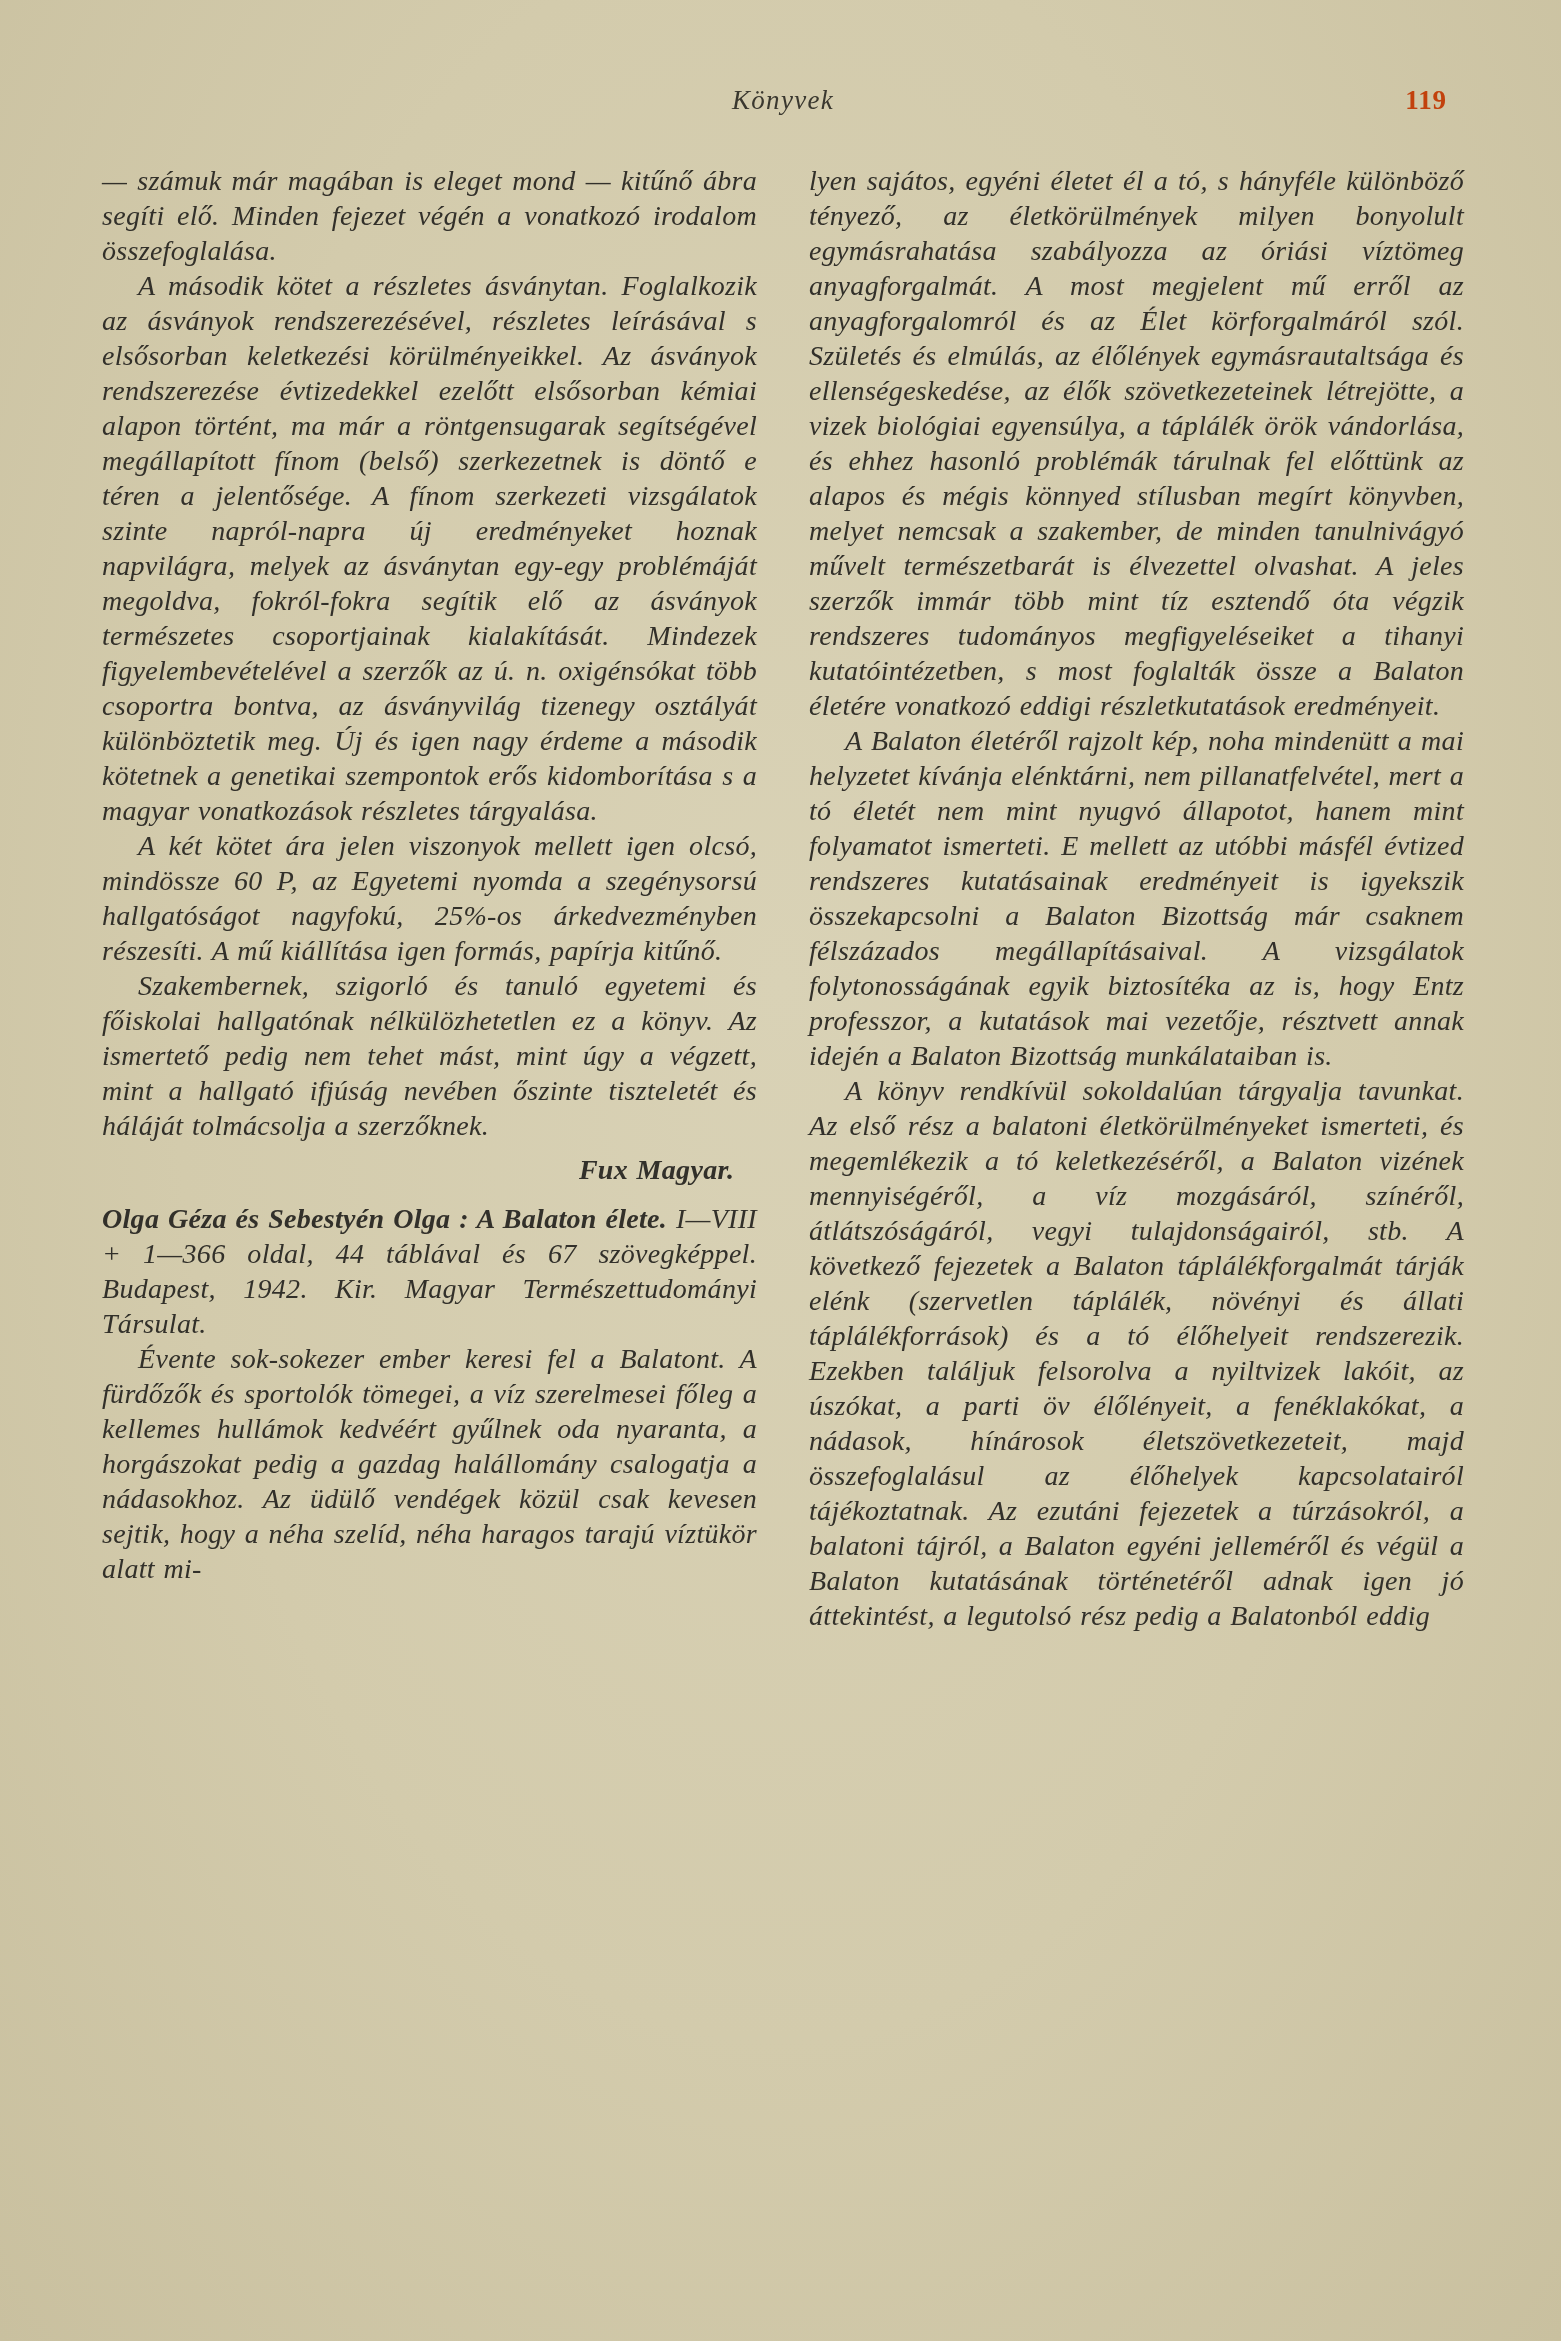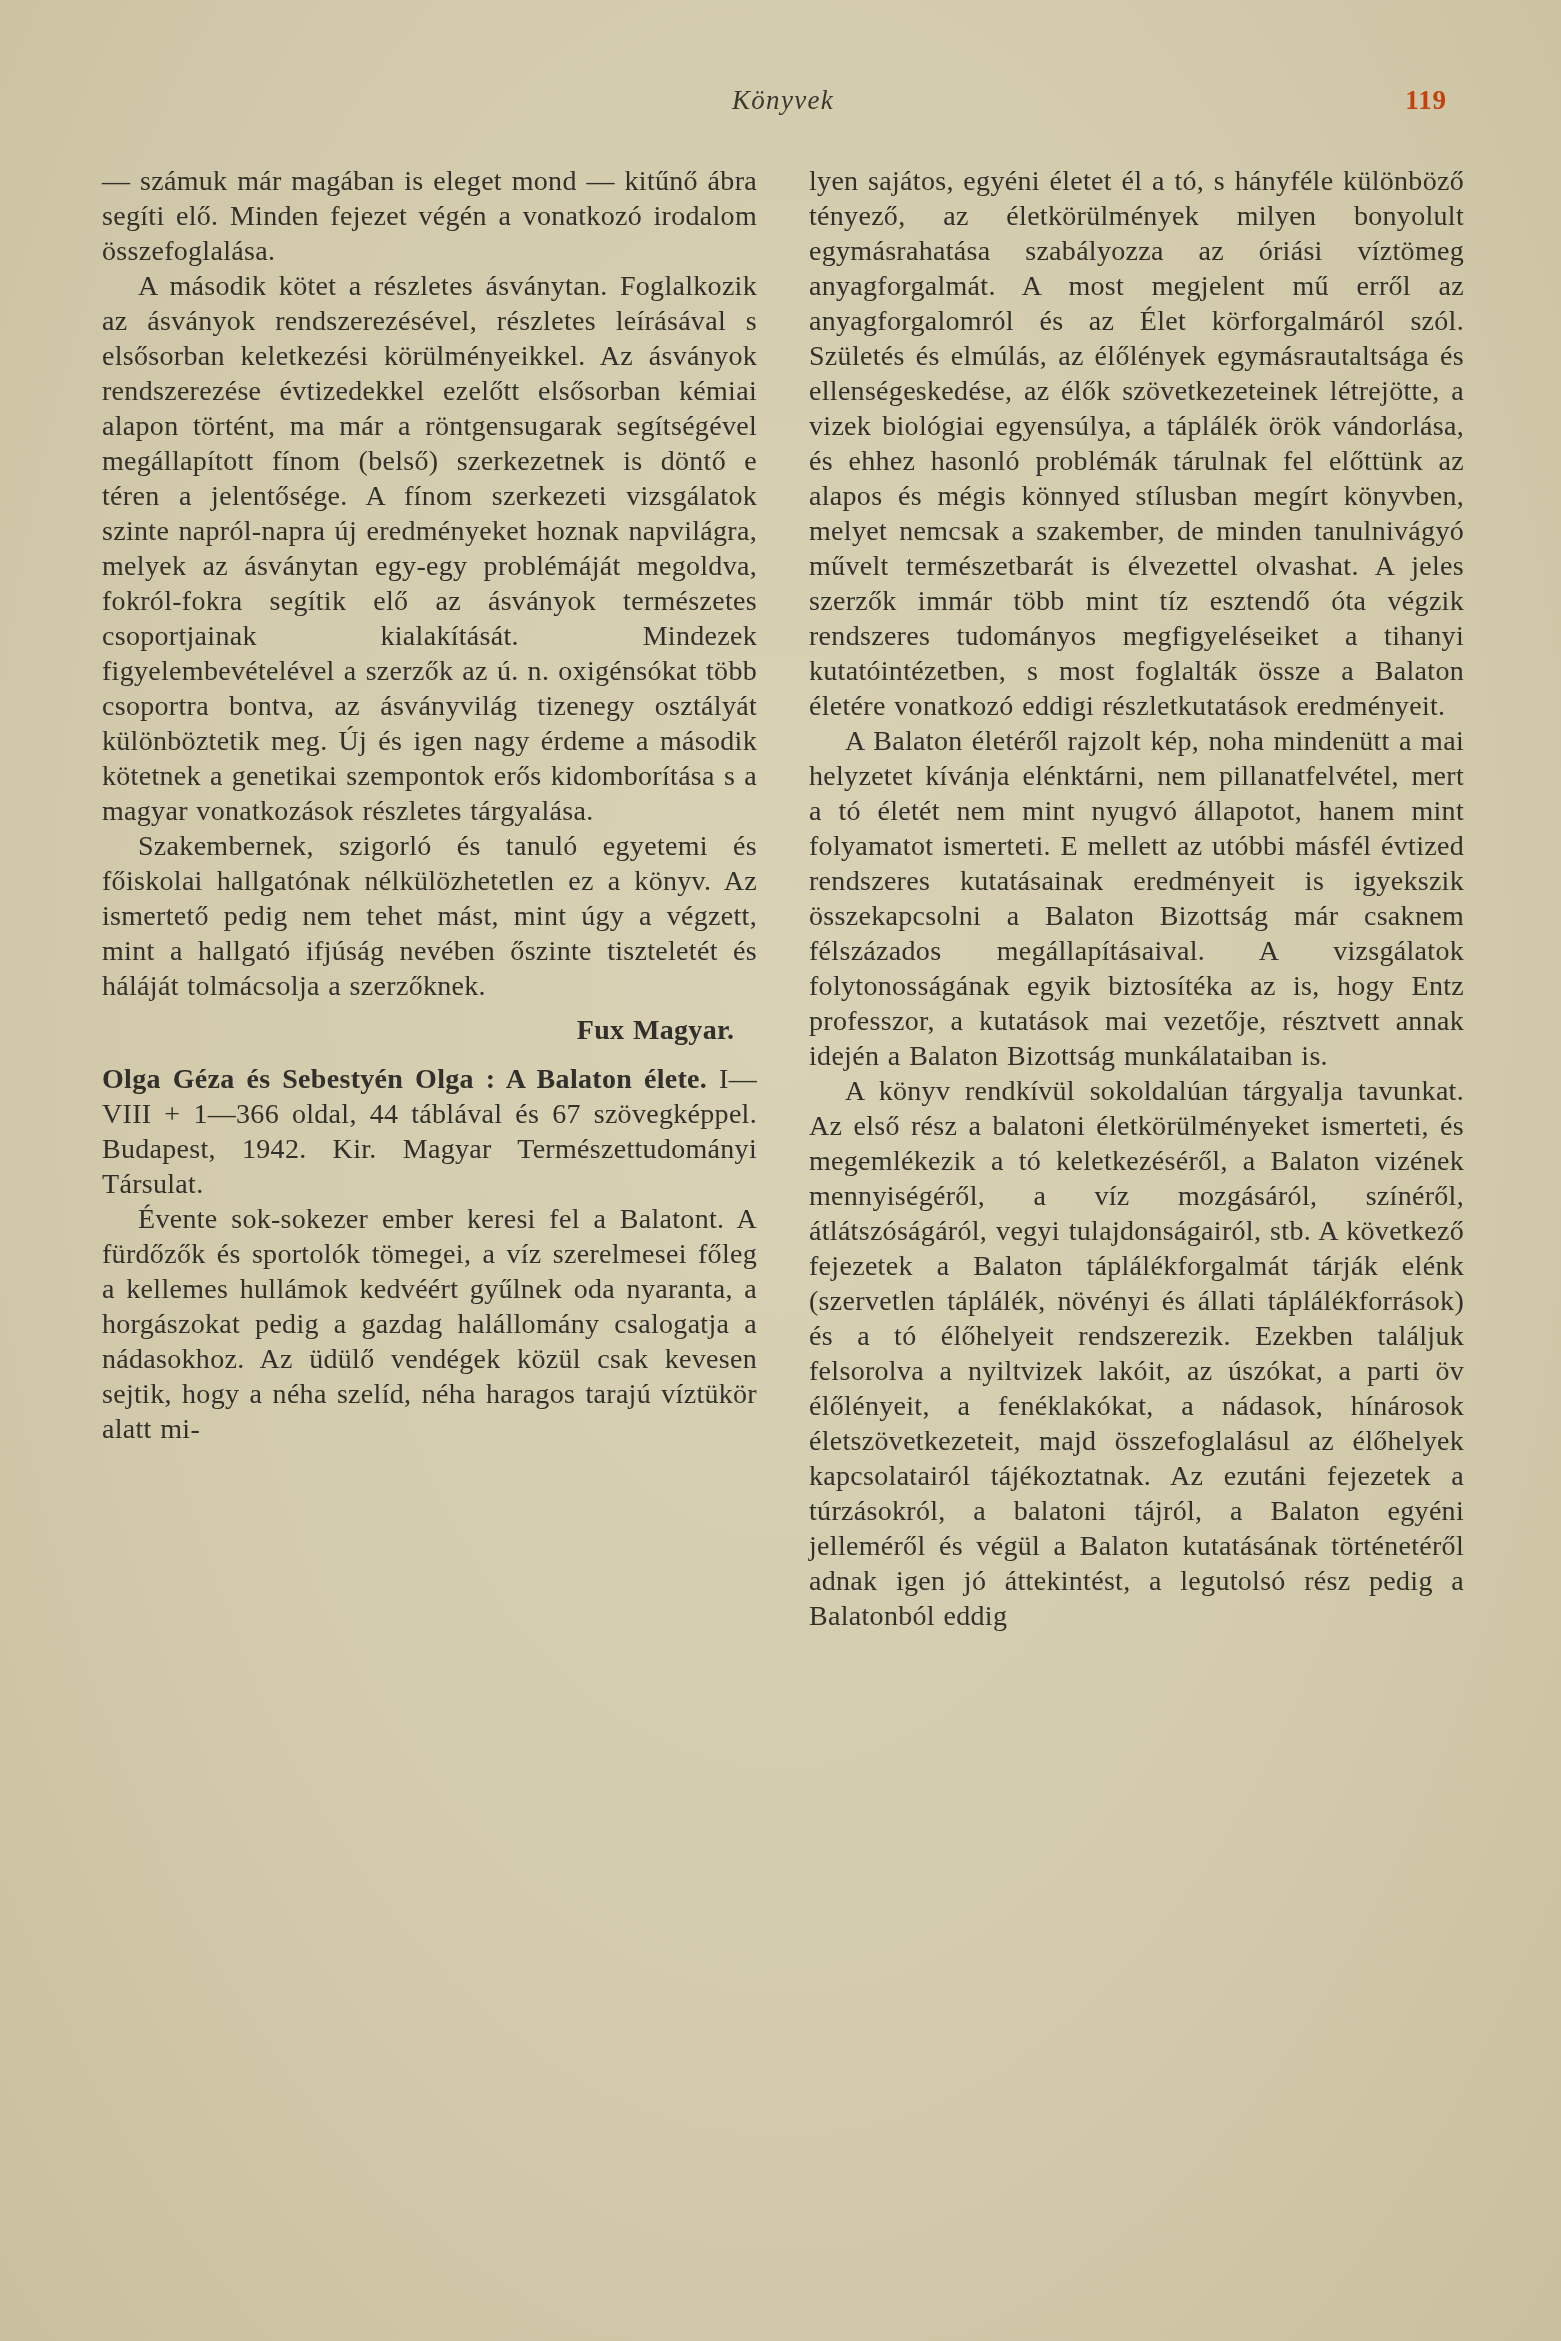--- a/index.html
+++ b/index.html
@@ -46,21 +46,21 @@
   }
   .column {
     flex: 1;
     min-width: 0;
     font-size: 28px;
     line-height: 35px;
     text-align: justify;
     letter-spacing: 0.3px;
     word-spacing: 1.3px;
   }
-  .column p { margin: 0; }
+  .column p { margin: 0; font-style: italic; }
   p.indent { text-indent: 36px; }
   p.signature {
     text-align: right;
     font-weight: bold;
     padding-right: 22.6px;
     margin: 8.7px 0 14px 0;
   }
   p.entry { margin-top: 1.7px; }
   .lead { font-weight: bold; }
 </style>
@@ -69,20 +69,21 @@
 
 <div class="page">
   <div class="page-header">
     <span class="running-title">Könyvek</span>
     <span class="page-number">119</span>
   </div>
   <div class="columns">
     <div class="column" id="col-left">
         <p class="noindent">— számuk már magában is eleget mond — kitűnő ábra segíti elő. Minden fejezet végén a vonatkozó irodalom összefoglalása.</p>
         <p class="indent">A második kötet a részletes ásványtan. Foglalkozik az ásványok rendszerezésével, részletes leírásával s elsősorban keletkezési körülményeikkel. Az ásványok rendszerezése évtizedekkel ezelőtt elsősorban kémiai alapon történt, ma már a röntgensugarak segítségével megállapított fínom (belső) szerkezetnek is döntő e téren a jelentősége. A fínom szerkezeti vizsgálatok szinte napról-napra új eredményeket hoznak napvilágra, melyek az ásványtan egy-egy problémáját megoldva, fokról-fokra segítik elő az ásványok természetes csoportjainak kialakítását. Mindezek figyelembevételével a szerzők az ú. n. oxigénsókat több csoportra bontva, az ásványvilág tizenegy osztályát különböztetik meg. Új és igen nagy érdeme a második kötetnek a genetikai szempontok erős kidomborítása s a magyar vonatkozások részletes tárgyalása.</p>
+        <p class="indent">A két kötet ára jelen viszonyok mellett igen olcsó, mindössze 60 P, az Egyetemi nyomda a szegénysorsú hallgatóságot nagyfokú, 25%-os árkedvezményben részesíti. A mű kiállítása igen formás, papírja kitűnő.</p>
         <p class="indent">Szakembernek, szigorló és tanuló egyetemi és főiskolai hallgatónak nélkülözhetetlen ez a könyv. Az ismertető pedig nem tehet mást, mint úgy a végzett, mint a hallgató ifjúság nevében őszinte tiszteletét és háláját tolmácsolja a szerzőknek.</p>
         <p class="signature">Fux Magyar.</p>
         <p class="entry"><span class="lead">Olga Géza és Sebestyén Olga : A Balaton élete.</span> I—VIII + 1—366 oldal, 44 táblával és 67 szövegképpel. Budapest, 1942. Kir. Magyar Természettudományi Társulat.</p>
         <p class="indent">Évente sok-sokezer ember keresi fel a Balatont. A fürdőzők és sportolók tömegei, a víz szerelmesei főleg a kellemes hullámok kedvéért gyűlnek oda nyaranta, a horgászokat pedig a gazdag halállomány csalogatja a nádasokhoz. Az üdülő vendégek közül csak kevesen sejtik, hogy a néha szelíd, néha haragos tarajú víztükör alatt mi-</p>
       </div>
     <div class="column" id="col-right">
         <p class="noindent">lyen sajátos, egyéni életet él a tó, s hányféle különböző tényező, az életkörülmények milyen bonyolult egymásrahatása szabályozza az óriási víztömeg anyagforgalmát. A most megjelent mű erről az anyagforgalomról és az Élet körforgalmáról szól. Születés és elmúlás, az élőlények egymásrautaltsága és ellenségeskedése, az élők szövetkezeteinek létrejötte, a vizek biológiai egyensúlya, a táplálék örök vándorlása, és ehhez hasonló problémák tárulnak fel előttünk az alapos és mégis könnyed stílusban megírt könyvben, melyet nemcsak a szakember, de minden tanulnivágyó művelt természetbarát is élvezettel olvashat. A jeles szerzők immár több mint tíz esztendő óta végzik rendszeres tudományos megfigyeléseiket a tihanyi kutatóintézetben, s most foglalták össze a Balaton életére vonatkozó eddigi részletkutatások eredményeit.</p>
         <p class="indent">A Balaton életéről rajzolt kép, noha mindenütt a mai helyzetet kívánja elénktárni, nem pillanatfelvétel, mert a tó életét nem mint nyugvó állapotot, hanem mint folyamatot ismerteti. E mellett az utóbbi másfél évtized rendszeres kutatásainak eredményeit is igyekszik összekapcsolni a Balaton Bizottság már csaknem félszázados megállapításaival. A vizsgálatok folytonosságának egyik biztosítéka az is, hogy Entz professzor, a kutatások mai vezetője, résztvett annak idején a Balaton Bizottság munkálataiban is.</p>
         <p class="indent">A könyv rendkívül sokoldalúan tárgyalja tavunkat. Az első rész a balatoni életkörülményeket ismerteti, és megemlékezik a tó keletkezéséről, a Balaton vizének mennyiségéről, a víz mozgásáról, színéről, átlátszóságáról, vegyi tulajdonságairól, stb. A következő fejezetek a Balaton táplálékforgalmát tárják elénk (szervetlen táplálék, növényi és állati táplálékforrások) és a tó élőhelyeit rendszerezik. Ezekben találjuk felsorolva a nyiltvizek lakóit, az úszókat, a parti öv élőlényeit, a fenéklakókat, a nádasok, hínárosok életszövetkezeteit, majd összefoglalásul az élőhelyek kapcsolatairól tájékoztatnak. Az ezutáni fejezetek a túrzásokról, a balatoni tájról, a Balaton egyéni jelleméről és végül a Balaton kutatásának történetéről adnak igen jó áttekintést, a legutolsó rész pedig a Balatonból eddig</p>
       </div>

